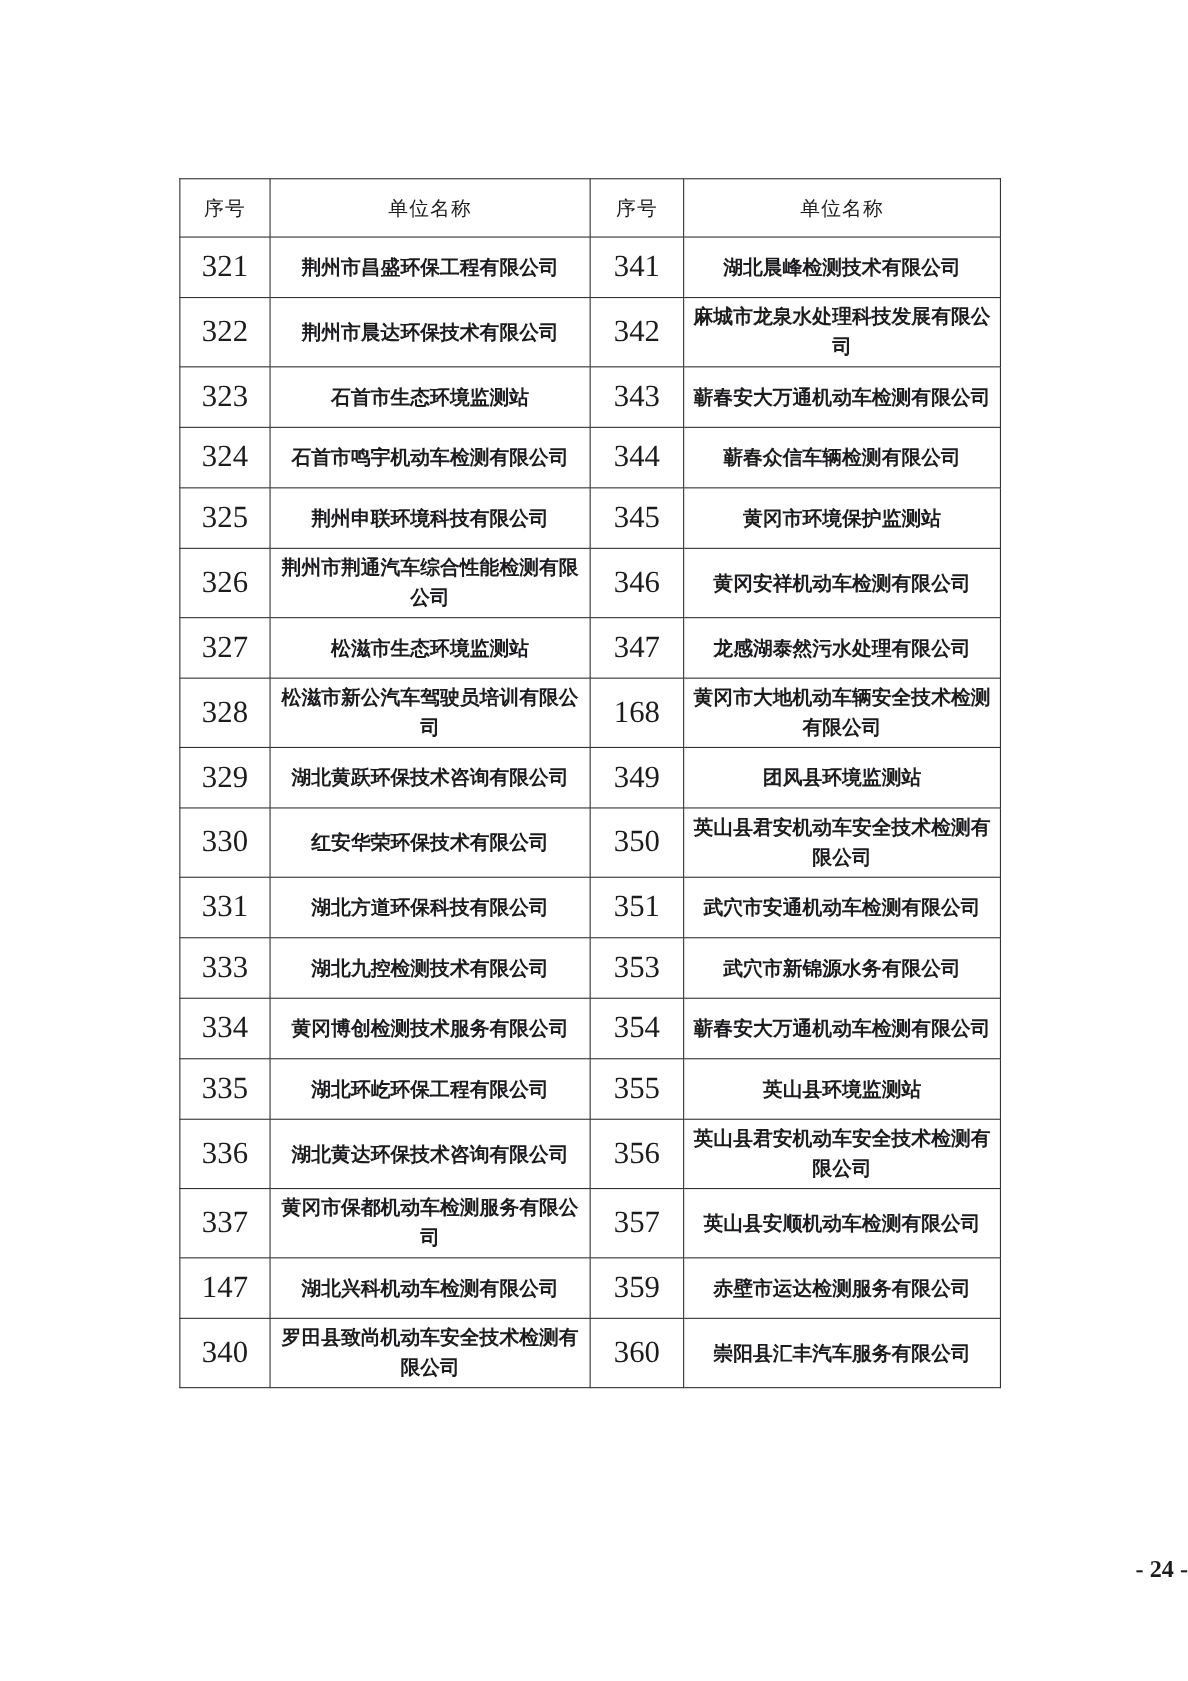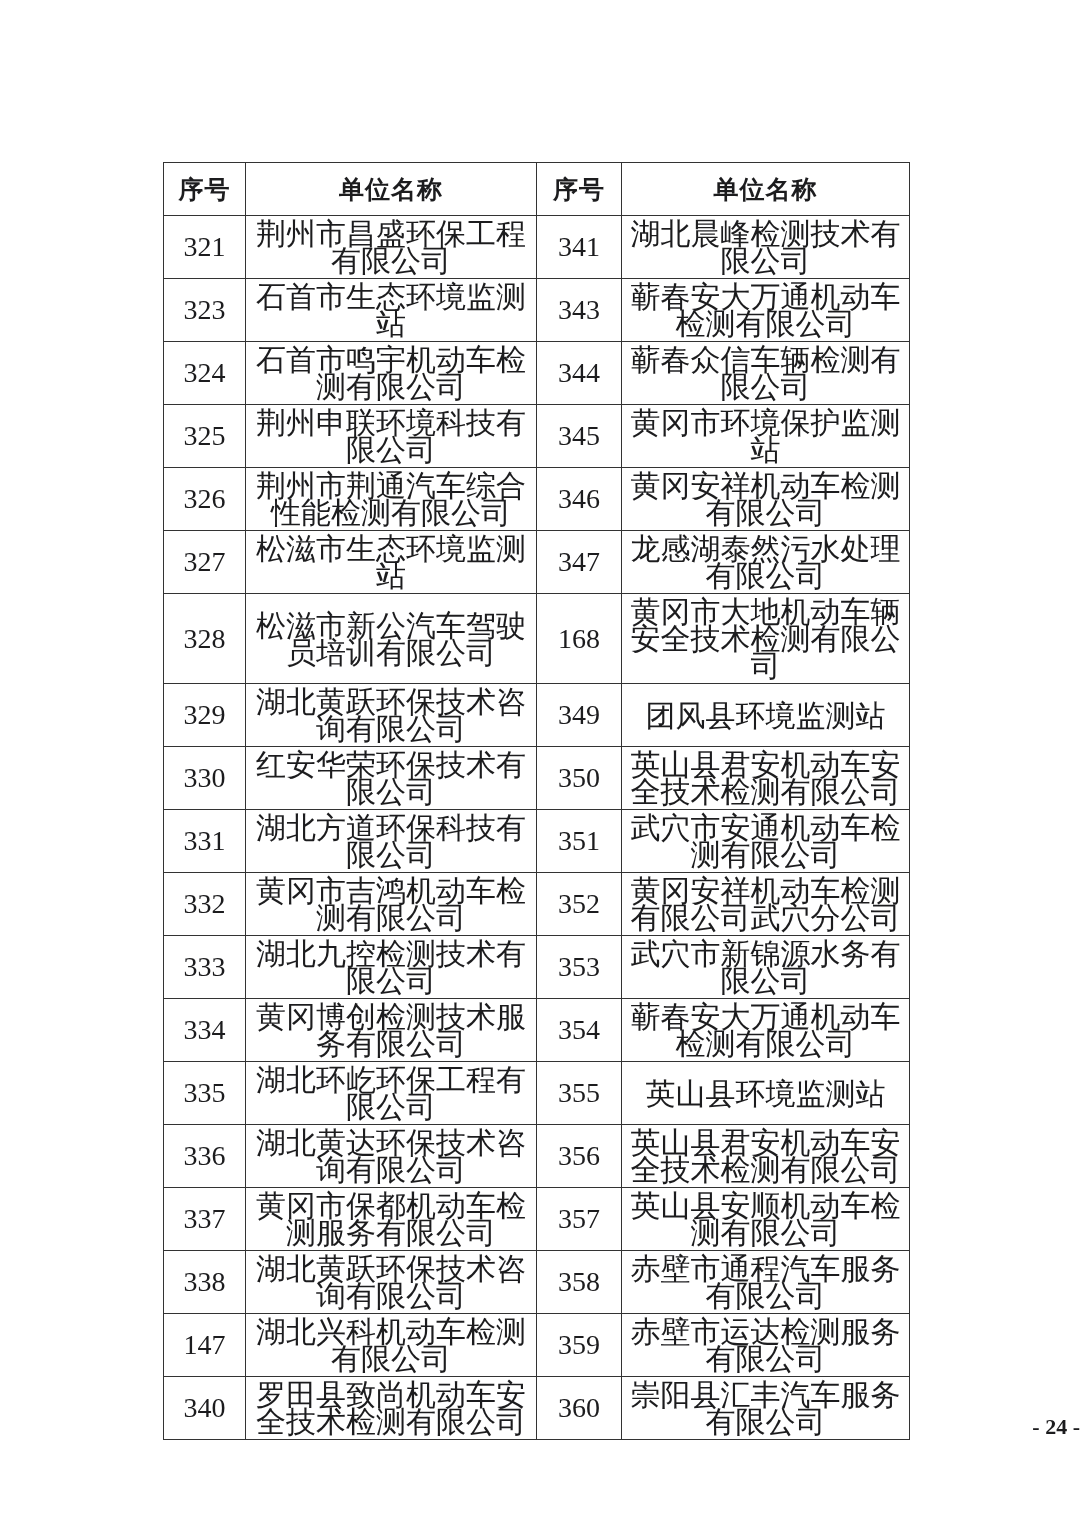--- a/index.html
+++ b/index.html
@@ -27,34 +27,35 @@
   .units-table th,
   .units-table td {
     border: 1px solid #333333;
     text-align: center;
     vertical-align: middle;
     overflow: hidden;
   }
   .units-table th {
     height: 50px;
     font-family: "Liberation Sans", "DejaVu Sans", sans-serif;
-    font-weight: 700;
-    font-size: 25px;
+    font-weight: 400;
+    font-size: 18px;
     letter-spacing: 1px;
   }
   .units-table td.num {
     font-size: 28px;
     height: 46px;
     padding: 2px;
   }
   .units-table td.name {
-    font-size: 30px;
+    font-size: 18px;
     line-height: 27px;
     padding: 4px 6px;
     height: 46px;
+    font-weight: bold;
   }
   .footer {
     position: absolute;
     top: 1414px;
     left: 0;
     width: 100%;
     text-align: right;
     font-weight: bold;
     font-size: 22px;
     color: #1c1c1e;
@@ -81,20 +82,26 @@
       </tr>
     </thead>
     <tbody>
         <tr>
           <td class="num">321</td>
           <td class="name">荆州市昌盛环保工程有限公司</td>
           <td class="num">341</td>
           <td class="name">湖北晨峰检测技术有限公司</td>
         </tr>
         <tr>
+          <td class="num">322</td>
+          <td class="name">荆州市晨达环保技术有限公司</td>
+          <td class="num">342</td>
+          <td class="name">麻城市龙泉水处理科技发展有限公司</td>
+        </tr>
+        <tr>
           <td class="num">323</td>
           <td class="name">石首市生态环境监测站</td>
           <td class="num">343</td>
           <td class="name">蕲春安大万通机动车检测有限公司</td>
         </tr>
         <tr>
           <td class="num">324</td>
           <td class="name">石首市鸣宇机动车检测有限公司</td>
           <td class="num">344</td>
           <td class="name">蕲春众信车辆检测有限公司</td>
@@ -135,26 +142,20 @@
           <td class="num">350</td>
           <td class="name">英山县君安机动车安全技术检测有限公司</td>
         </tr>
         <tr>
           <td class="num">331</td>
           <td class="name">湖北方道环保科技有限公司</td>
           <td class="num">351</td>
           <td class="name">武穴市安通机动车检测有限公司</td>
         </tr>
         <tr>
-          <td class="num">332</td>
-          <td class="name">黄冈市吉鸿机动车检测有限公司</td>
-          <td class="num">352</td>
-          <td class="name">黄冈安祥机动车检测有限公司武穴分公司</td>
-        </tr>
-        <tr>
           <td class="num">333</td>
           <td class="name">湖北九控检测技术有限公司</td>
           <td class="num">353</td>
           <td class="name">武穴市新锦源水务有限公司</td>
         </tr>
         <tr>
           <td class="num">334</td>
           <td class="name">黄冈博创检测技术服务有限公司</td>
           <td class="num">354</td>
           <td class="name">蕲春安大万通机动车检测有限公司</td>
@@ -171,26 +172,20 @@
           <td class="num">356</td>
           <td class="name">英山县君安机动车安全技术检测有限公司</td>
         </tr>
         <tr>
           <td class="num">337</td>
           <td class="name">黄冈市保都机动车检测服务有限公司</td>
           <td class="num">357</td>
           <td class="name">英山县安顺机动车检测有限公司</td>
         </tr>
         <tr>
-          <td class="num">338</td>
-          <td class="name">湖北黄跃环保技术咨询有限公司</td>
-          <td class="num">358</td>
-          <td class="name">赤壁市通程汽车服务有限公司</td>
-        </tr>
-        <tr>
           <td class="num">147</td>
           <td class="name">湖北兴科机动车检测有限公司</td>
           <td class="num">359</td>
           <td class="name">赤壁市运达检测服务有限公司</td>
         </tr>
         <tr>
           <td class="num">340</td>
           <td class="name">罗田县致尚机动车安全技术检测有限公司</td>
           <td class="num">360</td>
           <td class="name">崇阳县汇丰汽车服务有限公司</td>

